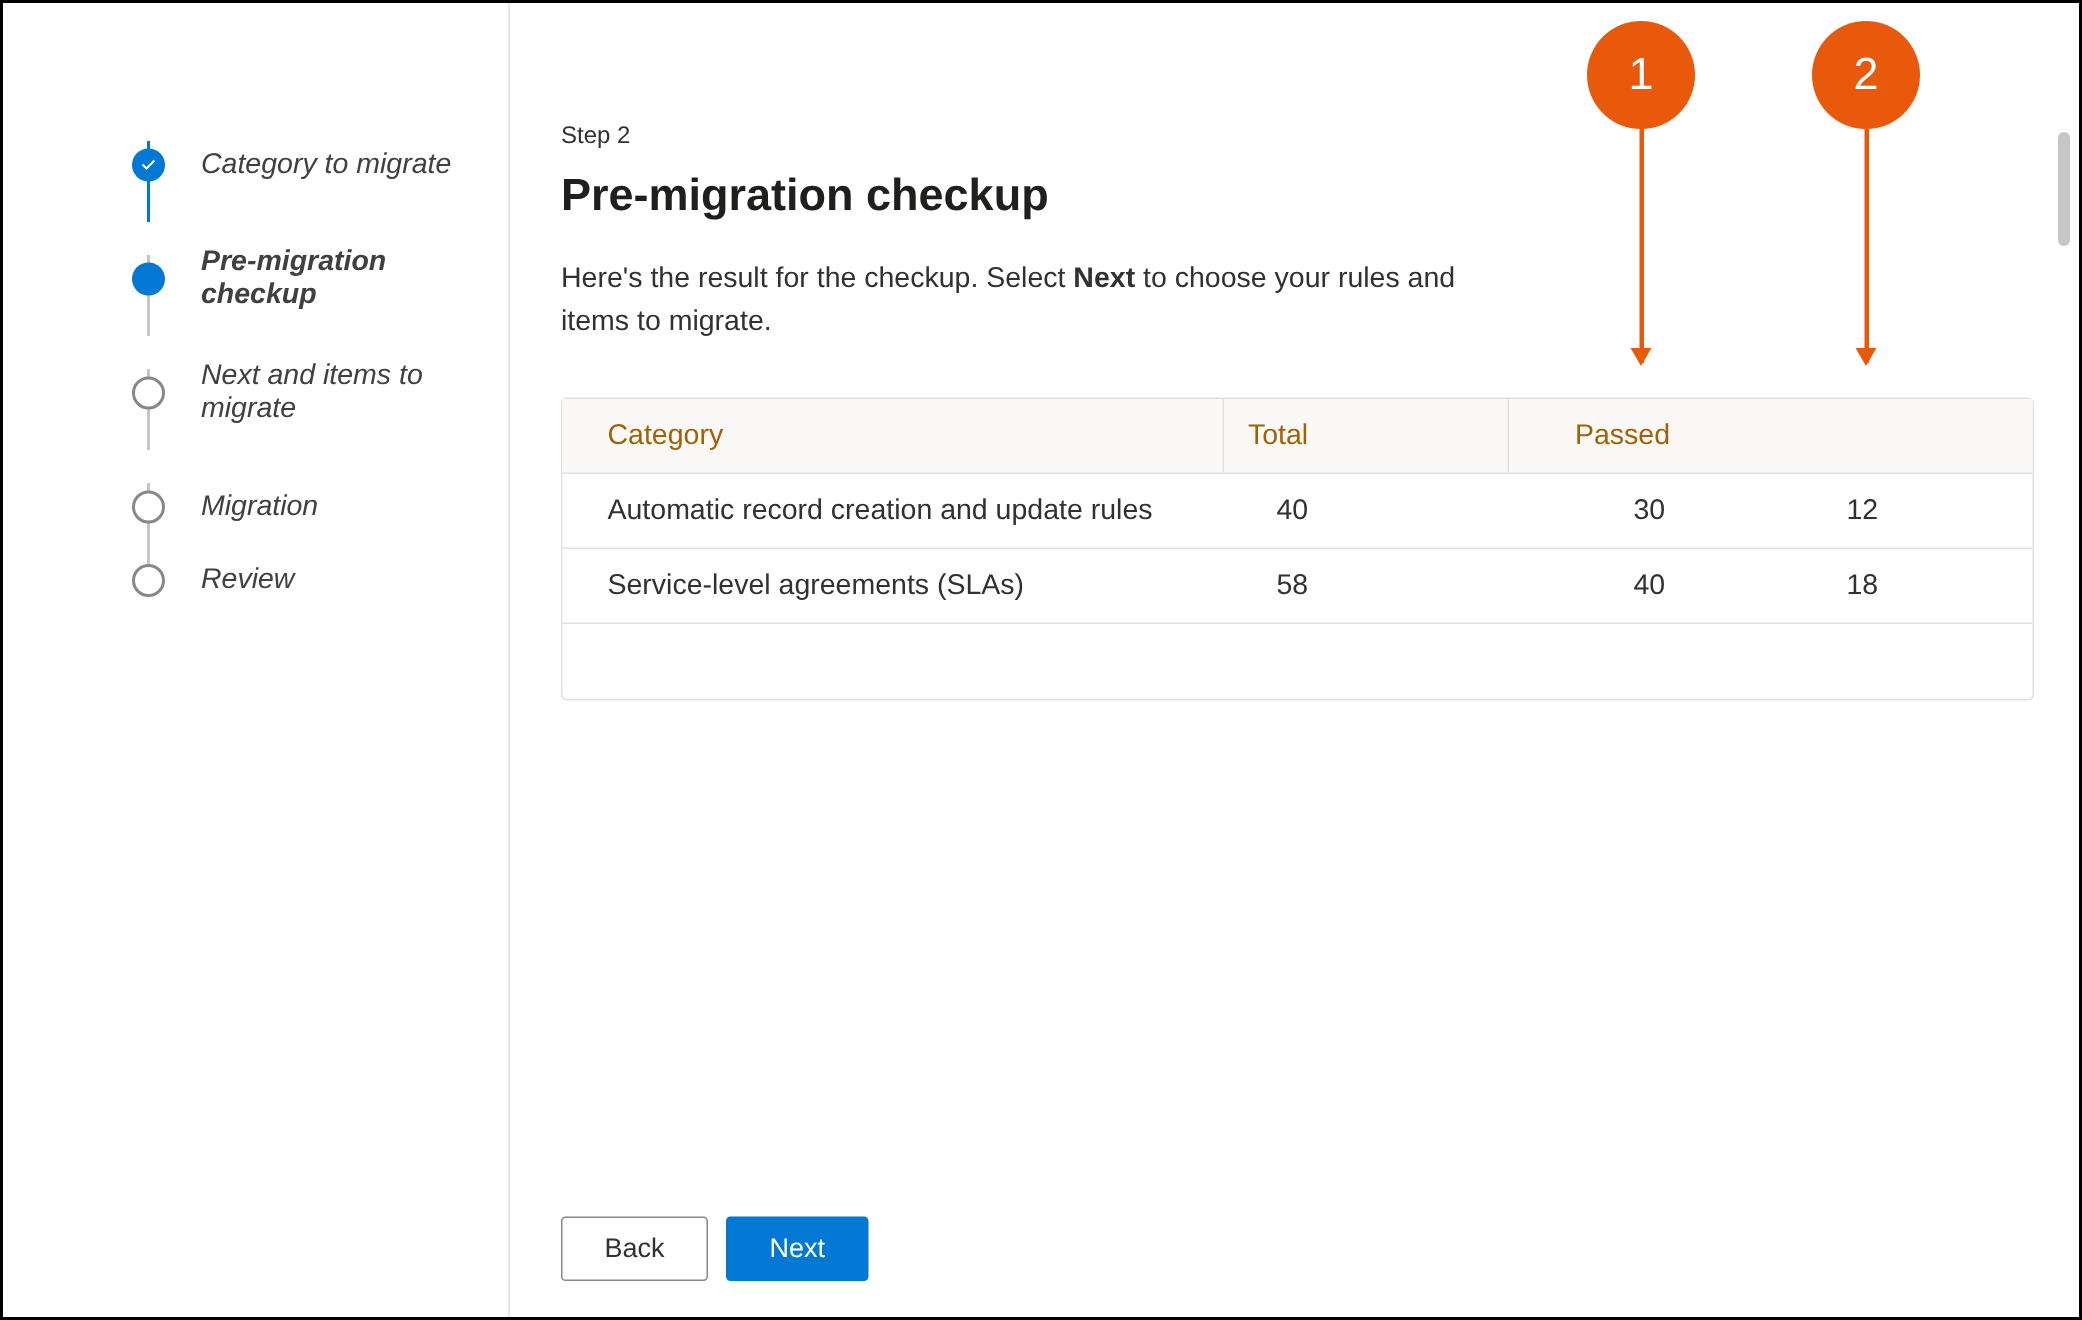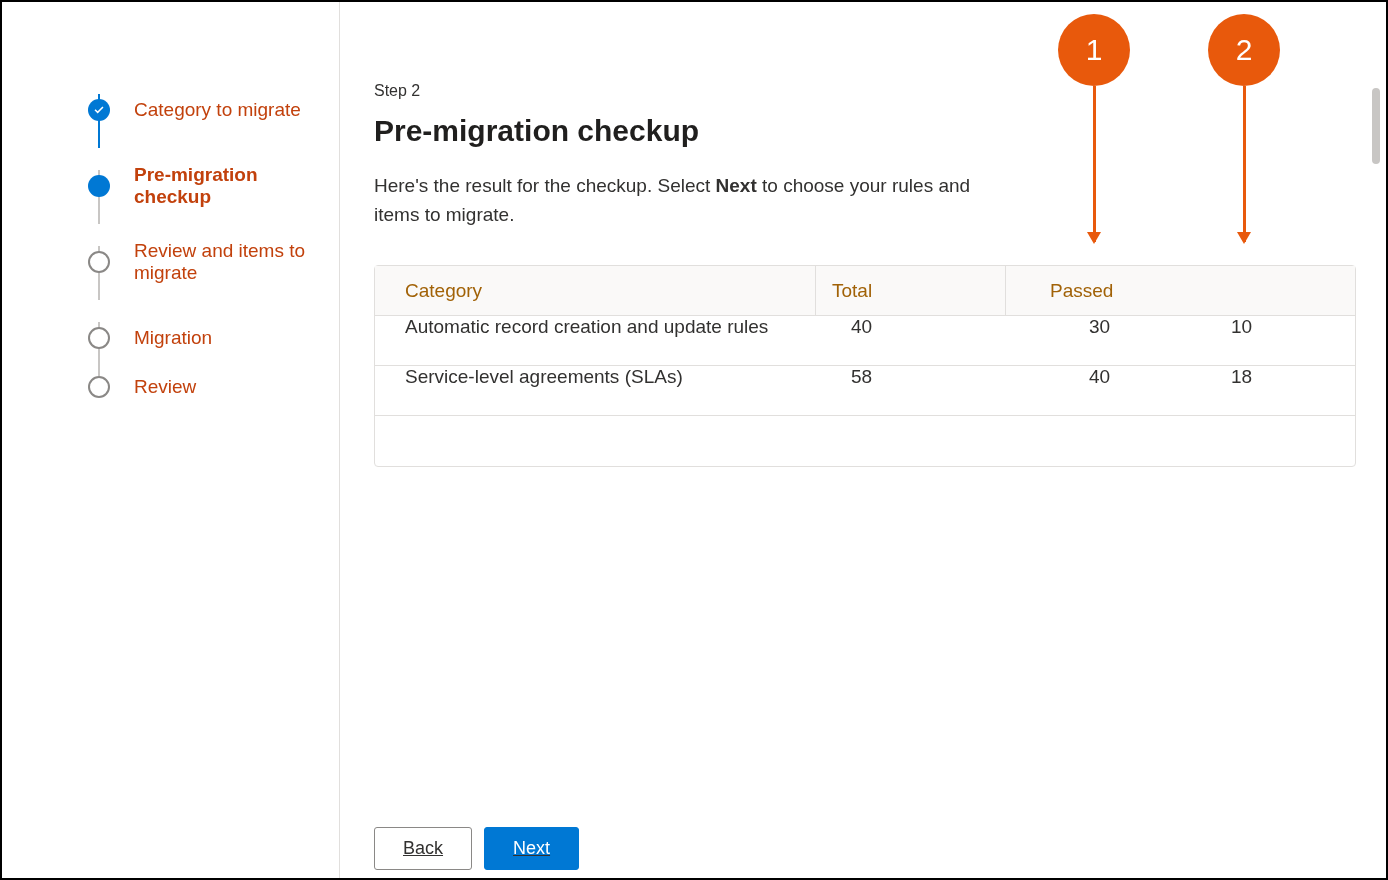--- a/index.html
+++ b/index.html
@@ -76,21 +76,22 @@
       background: #c8c6c4;
       z-index: 1;
     }
     .step-item.completed .step-connector,
     .step-item.connector-active .step-connector {
       background: #0078d4;
     }
     .step-label {
       margin-left: 24px;
       font-size: 19px;
-      color: #c2410c;
+      color: #404040;
+      font-style: italic;
     }
     .step-item.current .step-label {
       font-weight: 600;
     }
     .main {
       flex: 1;
       padding: 80px 30px 0 34px;
       position: relative;
     }
     .step-number {
@@ -125,20 +126,21 @@
       display: flex;
       background: #faf9f8;
       border-bottom: 1px solid #e1dfdd;
       height: 50px;
       align-items: center;
     }
     .table-row {
       display: flex;
       border-bottom: 1px solid #e1dfdd;
       height: 50px;
+      align-items: center;
       gap: 20px;
     }
     .table-spacer {
       height: 50px;
     }
     .col {
       padding: 0 16px;
       font-size: 19px;
     }
     .table-header .col {
@@ -160,25 +162,24 @@
     }
     .col-passed {
       flex: 0 0 150px;
       padding-left: 44px;
     }
     .col-failed {
       flex: 0 0 140px;
     }
     .footer {
       position: absolute;
-      bottom: 8px;
+      bottom: 24px;
       left: 34px;
       display: flex;
       gap: 12px;
-      text-decoration: underline;
     }
     .btn {
       padding: 10px 28px;
       font-size: 18px;
       border-radius: 3px;
       cursor: pointer;
       font-family: inherit;
     }
     .btn-back {
       background: #fff;
@@ -253,21 +254,21 @@
         <span class="step-label">Category to migrate</span>
         <span class="step-connector"></span>
       </li>
       <li class="step-item current">
         <span class="step-indicator current"></span>
         <span class="step-label">Pre-migration checkup</span>
         <span class="step-connector"></span>
       </li>
       <li class="step-item">
         <span class="step-indicator pending"></span>
-        <span class="step-label">Review and items to migrate</span>
+        <span class="step-label">Next and items to migrate</span>
         <span class="step-connector"></span>
       </li>
       <li class="step-item">
         <span class="step-indicator pending"></span>
         <span class="step-label">Migration</span>
         <span class="step-connector"></span>
       </li>
       <li class="step-item">
         <span class="step-indicator pending"></span>
         <span class="step-label">Review</span>
@@ -285,21 +286,21 @@
     <div class="results-table">
       <div class="table-header">
         <div class="col col-category">Category</div>
         <div class="col col-total">Total</div>
         <div class="col col-passed">Passed</div>
       </div>
       <div class="table-row">
         <div class="col col-category">Automatic record creation and update rules</div>
         <div class="col col-total">40</div>
         <div class="col col-passed">30</div>
-        <div class="col col-failed">10</div>
+        <div class="col col-failed">12</div>
       </div>
       <div class="table-row">
         <div class="col col-category">Service-level agreements (SLAs)</div>
         <div class="col col-total">58</div>
         <div class="col col-passed">40</div>
         <div class="col col-failed">18</div>
       </div>
       <div class="table-spacer"></div>
     </div>
 

